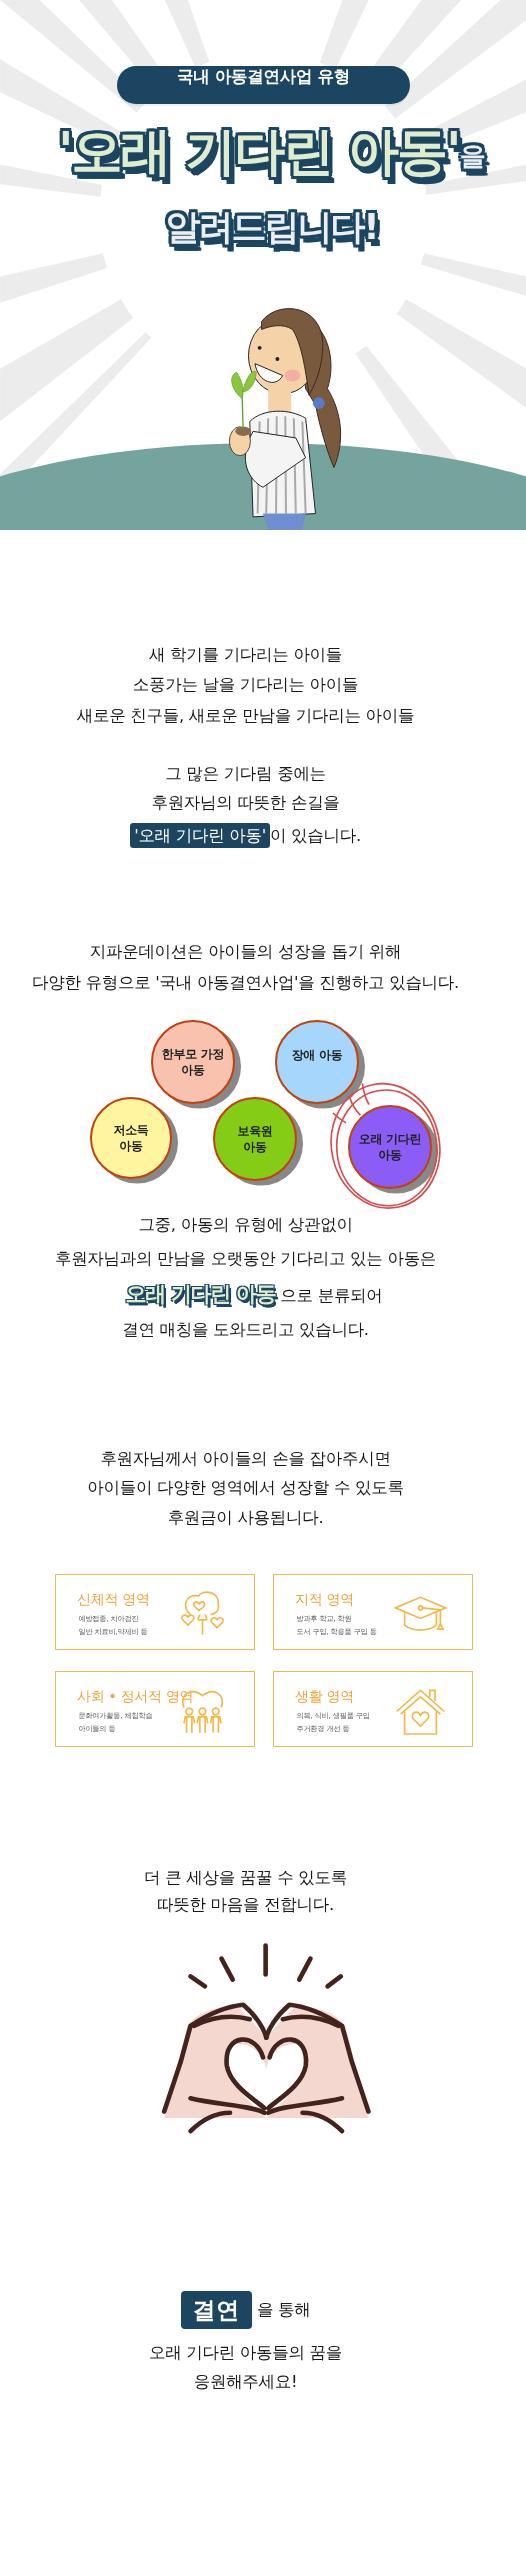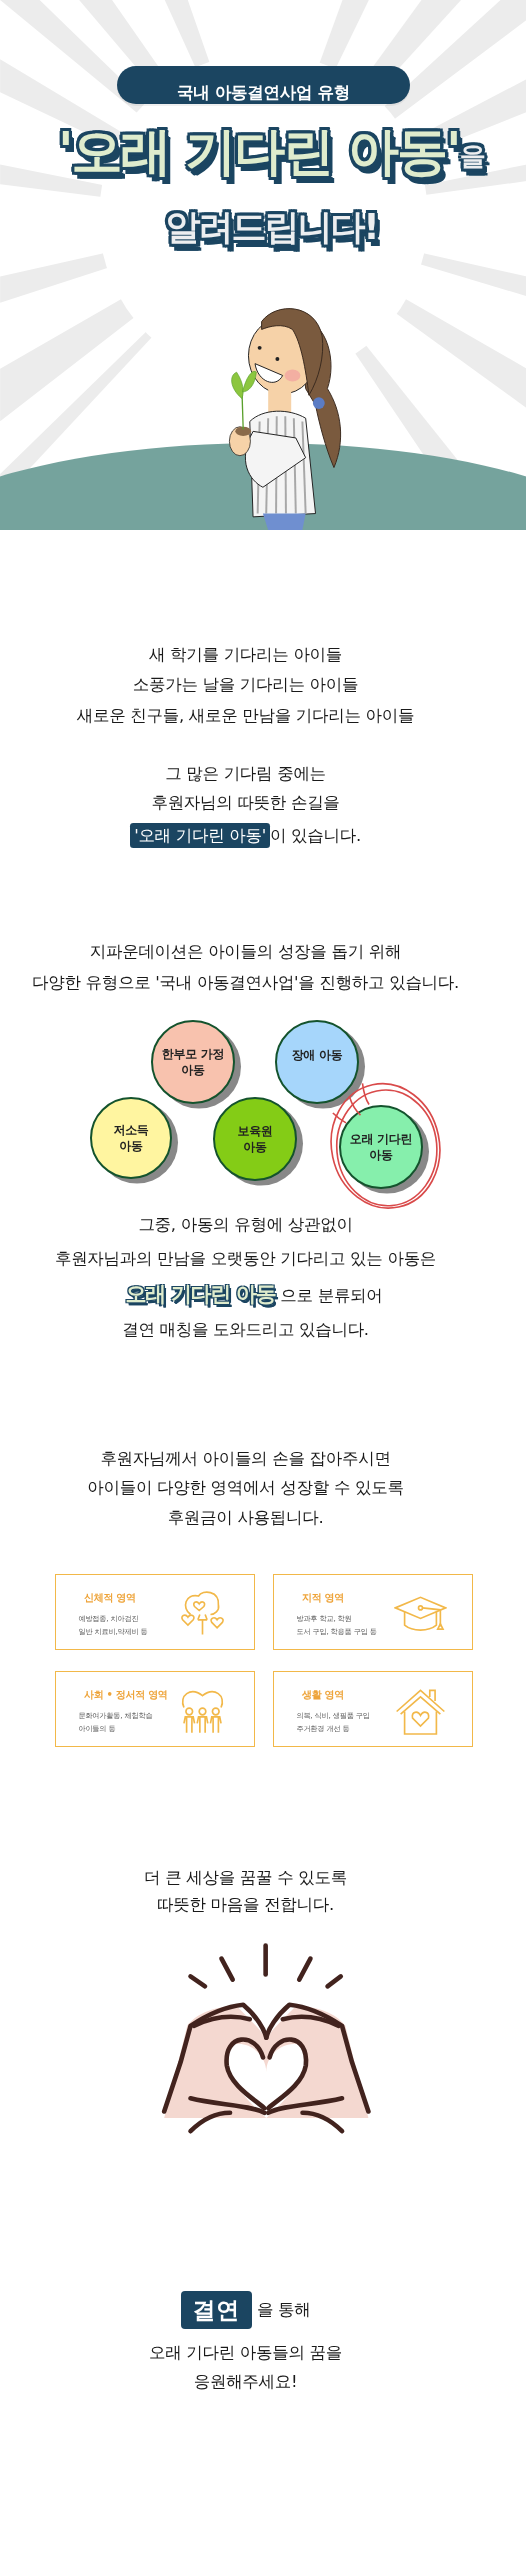--- a/index.html
+++ b/index.html
@@ -2,21 +2,21 @@
 <html style="font-size:10.5px"><head>
 <meta charset="utf-8">
 <style>
   * { margin: 0; padding: 0; box-sizing: border-box; }
   html, body { width: 527px; background: #ffffff; }
   body { font-family: "DejaVu Sans", "Liberation Sans", sans-serif; color: #1a1a1a; position: relative; height: 2576px; overflow: hidden; }
 
   
   .hero { position: absolute; left: 0; top: 0; width: 527px; height: 530px; overflow: hidden; background: #ffffff; }
   .hero-rays { position: absolute; left: 0; top: 0; width: 527px; height: 530px; }
-  .pill { position: absolute; left: 117px; top: 66px; width: 293px; height: 38px; border-radius: 19px; background: #1b4561; color: #ffffff; font-size: 16.5px; font-weight: bold; display: flex; align-items: flex-end; justify-content: center; letter-spacing: -0.3px; box-shadow: 0 2px 0 rgba(0,0,0,0.06); }
+  .pill { position: absolute; left: 117px; top: 66px; width: 293px; height: 38px; border-radius: 19px; background: #1b4561; color: #ffffff; font-size: 16.5px; font-weight: bold; display: flex; align-items: flex-start; justify-content: center; letter-spacing: -0.3px; box-shadow: 0 2px 0 rgba(0,0,0,0.06); }
   .title { position: absolute; left: 0; width: 527px; text-align: center; font-weight: bold; font-family: "DejaVu Sans", sans-serif; letter-spacing: -2px; padding-left: 16px; }
   .title-line1 { top: 116px; font-size: 51px; line-height: 72px; }
   .title-line2 { top: 191px; font-size: 35px; line-height: 72px; }
   .outline-text {
     color: #dfeccd;
     -webkit-text-stroke: 0;
     text-shadow:
       -2.6px -2.6px 0 #1b4561, 2.6px -2.6px 0 #1b4561, -2.6px 2.6px 0 #1b4561, 2.6px 2.6px 0 #1b4561,
       0 -3.3px 0 #1b4561, 0 3.3px 0 #1b4561, -3.3px 0 0 #1b4561, 3.3px 0 0 #1b4561,
       4px 6px 0 #1b4561, 5.3px 7.2px 0 #1b4561, 2.6px 6.6px 0 #1b4561;
@@ -26,26 +26,26 @@
   .hero-ground { position: absolute; left: -132px; top: 443px; width: 790px; height: 263px; border-radius: 50%; background: #75a39d; }
   .girl { position: absolute; left: 184px; top: 290px; width: 171px; height: 240px; }
 
   
   .line { position: absolute; left: 0; width: 491px; text-align: center; font-size: 16.5px; line-height: 22.4px; letter-spacing: -0.3px; color: #1a1a1a; }
   .hl-box { display: inline-block; background: #1b4561; color: #ffffff; border-radius: 3.3px; padding: 0 4px; line-height: 25px; }
   .hl-outline { display: inline-block; font-weight: bold; font-size: 21px; color: #dfeccd; letter-spacing: -1.3px;
     text-shadow: -1.3px -1.3px 0 #1b4561, 1.3px -1.3px 0 #1b4561, -1.3px 1.3px 0 #1b4561, 1.3px 1.3px 0 #1b4561, 2px 3.3px 0 #1b4561, 2.6px 3.3px 0 #1b4561; margin-left: 17px; }
 
   
-  .circle { position: absolute; border-radius: 50%; border: 2px solid #14532d; display: flex; align-items: center; justify-content: center; text-align: center; font-size: 12px; font-weight: bold; line-height: 16px; color: #222; box-shadow: 6px 4.6px 0 #888; letter-spacing: -0.3px; }
+  .circle { position: absolute; border-radius: 50%; border: 2px solid #c2410c; display: flex; align-items: center; justify-content: center; text-align: center; font-size: 12px; font-weight: bold; line-height: 16px; color: #222; box-shadow: 6px 4.6px 0 #888; letter-spacing: -0.3px; }
   .scribble { position: absolute; left: 323px; top: 1070px; width: 125px; height: 142px; }
 
   
   .card { position: absolute; width: 200px; height: 76px; border: 1.3px solid #f2b849; background: #fff; }
-  .card-title { position: absolute; left: 28px; top: 16px; font-size: 10px; font-weight: bold; color: #eea43a; letter-spacing: -0.3px; }
+  .card-title { position: absolute; left: 21px; top: 16px; font-size: 14px; font-weight: normal; color: #eea43a; letter-spacing: -0.3px; }
   .card-desc { position: absolute; left: 22.4px; top: 38px; font-size: 7.2px; line-height: 12.5px; color: #5a5a5a; letter-spacing: -0.2px; }
   .card-icon { position: absolute; right: 25px; top: 13px; width: 53px; height: 53px; }
 
   .hands { position: absolute; left: 151px; top: 1940px; width: 224px; height: 198px; }
   .kyul-box { display: inline-block; background: #1b4561; color: #ffffff; border-radius: 4px; font-size: 23px; font-weight: bold; padding: 0 12px; line-height: 38px; letter-spacing: 0.7px; vertical-align: middle; }
 </style>
 </head>
 <body>
 
 <section class="hero">
@@ -156,21 +156,21 @@
     <div>
         <div>보육원</div>
         <div>아동</div>
       </div>
   </div>
   <div class="circle" style="left:275px;top:1020px;width:84px;height:84px;background:#a6d6fb;align-items:flex-start;padding-top:25px">
     <div>
         <div>장애 아동</div>
       </div>
   </div>
-  <div class="circle" style="left:339px;top:1105px;width:84px;height:84px;background:#86efac">
+  <div class="circle" style="left:348px;top:1105px;width:84px;height:84px;background:#8b5cf6">
     <div>
         <div>오래 기다린</div>
         <div>아동</div>
       </div>
   </div>
 
   <svg class="scribble" viewBox="0 0 190 215">
     <g fill="none" stroke="#d94a4a" stroke-width="2.5">
       <ellipse cx="95" cy="115" rx="82" ry="95" transform="rotate(-12 95 115)"></ellipse>
       <ellipse cx="97" cy="118" rx="76" ry="88" transform="rotate(-5 97 118)"></ellipse>

